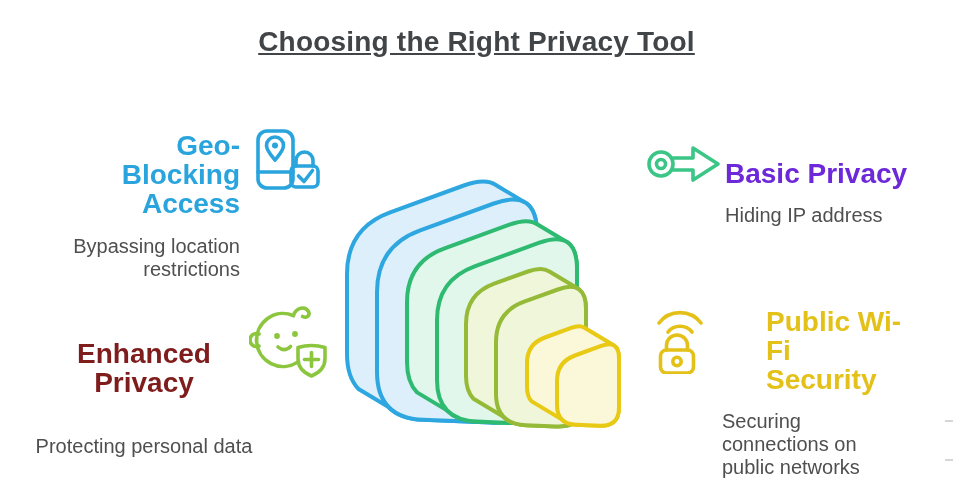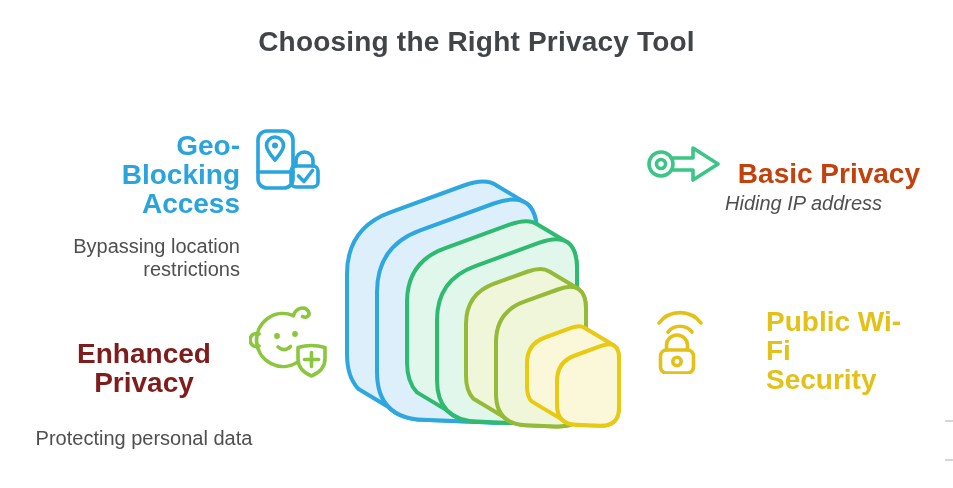--- a/index.html
+++ b/index.html
@@ -2,31 +2,31 @@
 <html><head>
 <meta charset="utf-8">
 <style>
   html,body{margin:0;padding:0;background:#ffffff;}
   .canvas{
     position:relative;width:953px;height:488px;background:#ffffff;overflow:hidden;
     font-family:"Liberation Sans",sans-serif;
   }
   .title{
     position:absolute;top:26px;left:0;width:100%;text-align:center;
-    font-size:28px;font-weight:700;color:#424548;letter-spacing:.2px;
+    font-size:28px;font-weight:700;color:#424548;letter-spacing:.2px;text-decoration:underline;
   }
   .group{position:absolute;}
   .heading{font-size:28px;font-weight:700;line-height:29px;}
   .desc{font-size:20px;line-height:23px;color:#4f4f4f;}
   .g-tl{left:60px;top:131px;width:180px;text-align:right;}
   .g-tl .desc{margin-top:17px;}
   .g-tr{left:725px;top:159px;width:195px;text-align:left;}
-  .g-tr .desc{margin-top:4px;font-style:italic;}
+  .g-tr .desc{margin-top:16px;}
   .g-bl{left:30px;top:339px;width:228px;text-align:center;}
-  .g-bl .desc{margin-top:30px;}
+  .g-bl .desc{margin-top:38px;}
   .g-br{left:722px;top:307px;width:185px;text-align:left;}
   .g-br .desc{margin-top:16px;}
   .h-blue{color:#29a4dd;}
   .h-green{color:#3bc586;}
   .h-lime{color:#8cc63f;}
   .h-yellow{color:#e4c118;margin-left:44px;}
   .icon{position:absolute;display:block;}
   .i-phone{left:249px;top:119px;color:#29a4dd;}
   .i-key{left:642px;top:139px;color:#3bc586;}
   .i-baby{left:249px;top:301px;color:#8cc63f;}
@@ -85,21 +85,21 @@
   </span>
 
   <span class="icon i-key" style="color: rgb(59, 197, 134);">
     <svg width="80" height="50" viewBox="0 0 80 50" aria-hidden="true">
       <circle cx="19" cy="25" r="12"></circle>
       <circle cx="19" cy="25" r="4.5"></circle>
       <path d="M31 19 L51 19 L51 9 L76 25 L51 41 L51 31 L31 31"></path>
     </svg>
   </span>
   <div class="group g-tr">
-    <div class="heading h-green" style="color: #c2410c; text-align: right;">Basic Privacy</div>
+    <div class="heading h-green" style="color: #6d28d9;">Basic Privacy</div>
     <div class="desc">Hiding IP address</div>
   </div>
 
   <div class="group g-bl">
     <div class="heading h-lime" style="color: #7f1d1d;">Enhanced Privacy</div>
     <div class="desc">Protecting personal data</div>
   </div>
   <span class="icon i-baby" style="color: rgb(140, 198, 63);">
     <svg width="80" height="78" viewBox="0 0 80 78" aria-hidden="true">
       <path d="M44.4 14.6 A26.5 26.5 0 1 0 48 61.5"></path>
@@ -118,18 +118,19 @@
     <svg width="58" height="72" viewBox="0 0 58 72" aria-hidden="true">
       <path d="M8 21 A26.5 26.5 0 0 1 50 21"></path>
       <path d="M17 30 A15.5 15.5 0 0 1 41 30"></path>
       <path d="M15.5 48 V43.5 A10.5 10.5 0 0 1 36.5 43.5 V48"></path>
       <rect x="9.5" y="48" width="33" height="23" rx="6"></rect>
       <circle cx="26" cy="59.5" r="4.2"></circle>
     </svg>
   </span>
   <div class="group g-br">
     <div class="heading h-yellow" style="color: rgb(228, 193, 24);">Public Wi-Fi Security</div>
+    <div class="desc">Securing connections on public networks</div>
   </div>
 
   <div class="tick" style="top:420px;"></div>
   <div class="tick" style="top:459px;"></div>
 
 </div>
 
 </body></html>

